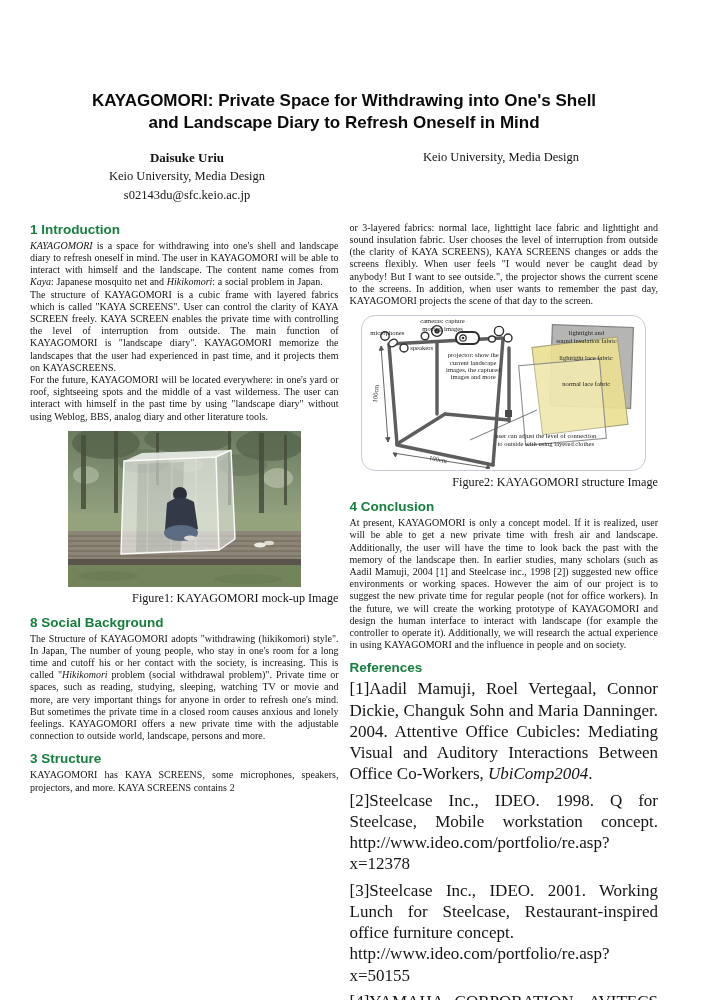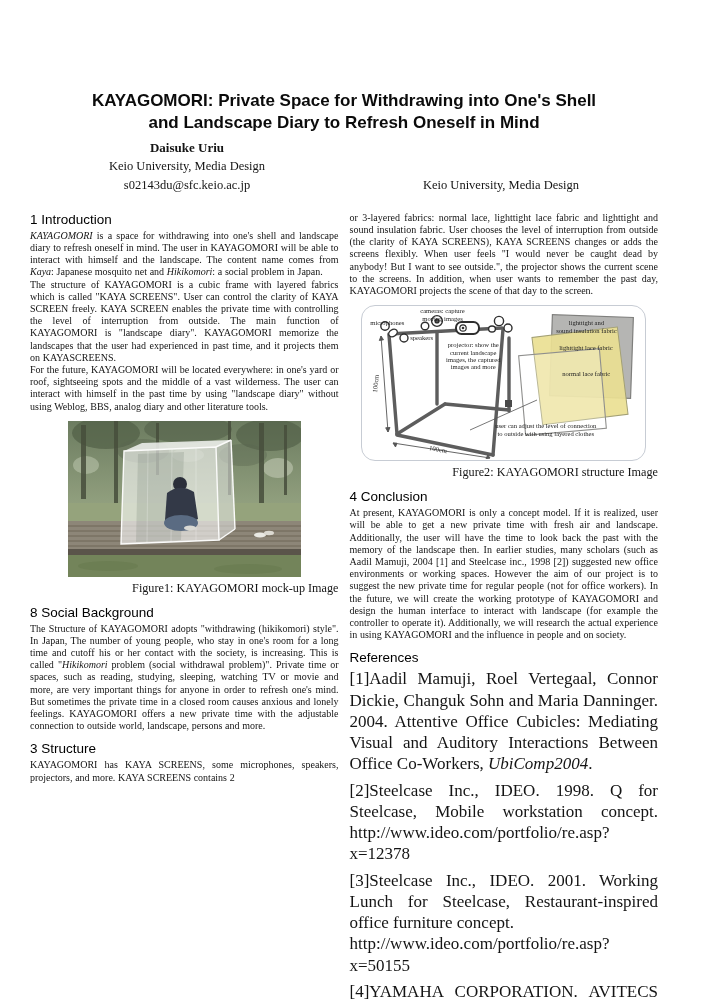--- a/index.html
+++ b/index.html
@@ -5,28 +5,28 @@
   html,body { margin:0; padding:0; background:#ffffff; }
   .page {
     position:relative; width:707px; height:1000px; background:#fff;
     box-sizing:border-box; padding:90px 49px 0 30px; overflow:hidden;
     font-family:"Liberation Serif", serif; color:#141414;
   }
   .title {
     text-align:center; font-family:"Liberation Sans", sans-serif;
     font-weight:bold; font-size:17px; line-height:1.32; color:#0b0b0b;
   }
-  .authors { display:flex; margin-top:3px;align-items:flex-end; }
+  .authors { display:flex; margin-top:13px; }
   .author { flex:1; text-align:center; font-size:12.5px; line-height:1.5; }
   .author .name { font-weight:bold; font-size:13px; }
   .cols { display:flex; gap:11px; margin-top:17px; }
   .col { flex:1; min-width:0; }
   h2.sec {
     font-family:"Liberation Sans", sans-serif; font-size:13.5px;
-    font-weight:normal; margin:9px 0 3px 0; color:#000000;
+    font-weight:bold; margin:9px 0 3px 0; color:#15803d;
   }
   h2.sec.first { margin-top:0; }
   p.body {
     font-size:10px; line-height:1.22; text-align:justify;
     margin:0; word-spacing:0.02em;
   }
   .it { font-style:italic; }
   .figwrap { margin:8px 0 0 0; text-align:center; }
   .figcap { text-align:right; font-size:12.2px; margin:4px 0 1px 0; }
   

